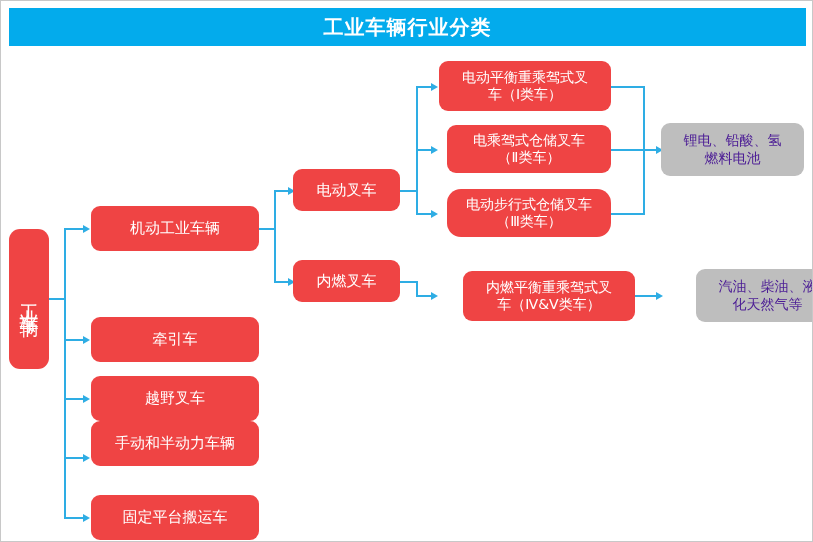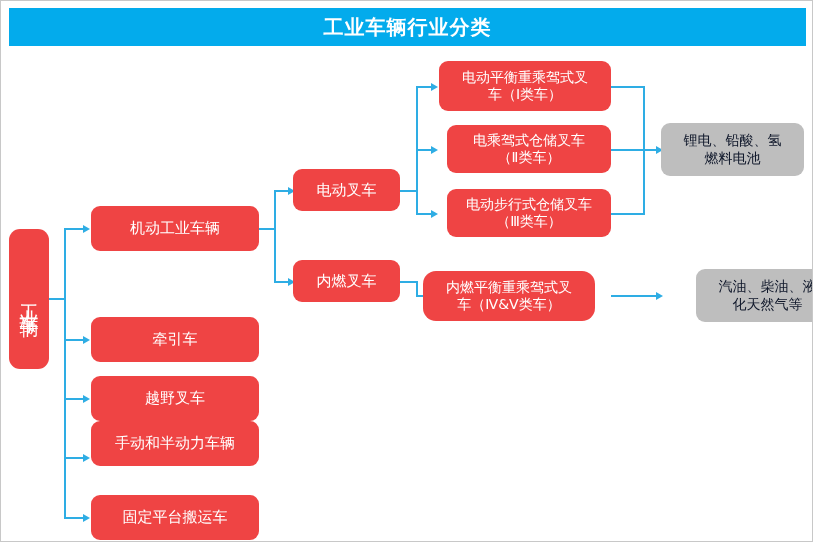--- a/index.html
+++ b/index.html
@@ -51,21 +51,21 @@
     justify-content: center;
     text-align: center;
     line-height: 1.25;
   }
   .node.blue {
     background: #ef4444;
     color: #ffffff;
   }
   .node.gray {
     background: #BEBEBE;
-    color: #0f172a;
+    color: #4c1d95;
   }
   .node .lbl {
     display: block;
     white-space: pre-line;
     padding: 0 6px;
   }
 
   
   .node.root {
     border-radius: 11px;
@@ -178,25 +178,25 @@
   </div>
 
   <div class="node blue" style="left:438px; top:60px; width:172px; height:50px; font-size:14px;">
     <span class="lbl">电动平衡重乘驾式叉
 车（Ⅰ类车）</span>
   </div>
   <div class="node blue" style="left:446px; top:124px; width:164px; height:48px; font-size:14px;">
     <span class="lbl">电乘驾式仓储叉车
 （Ⅱ类车）</span>
   </div>
-  <div class="node blue" style="left:446px; top:188px; width:164px; height:48px; font-size:14px;">
+  <div class="node blue" style="left:446px; top:188px; width:164px; height:48px; font-size:14px;border-radius:14px;">
     <span class="lbl">电动步行式仓储叉车
 （Ⅲ类车）</span>
   </div>
-  <div class="node blue" style="left:422px; top:270px; width:172px; height:50px; font-size:14px;border-radius:13px;">
+  <div class="node blue" style="left:462px; top:270px; width:172px; height:50px; font-size:14px;">
     <span class="lbl">内燃平衡重乘驾式叉
 车（Ⅳ&amp;Ⅴ类车）</span>
   </div>
 
   <div class="node gray" style="left:660px; top:122px; width:143px; height:53px; font-size:14px;">
     <span class="lbl">锂电、铅酸、氢
 燃料电池</span>
   </div>
   <div class="node gray" style="left:660px; top:268px; width:143px; height:53px; font-size:14px;margin-left:35px;">
     <span class="lbl">汽油、柴油、液

